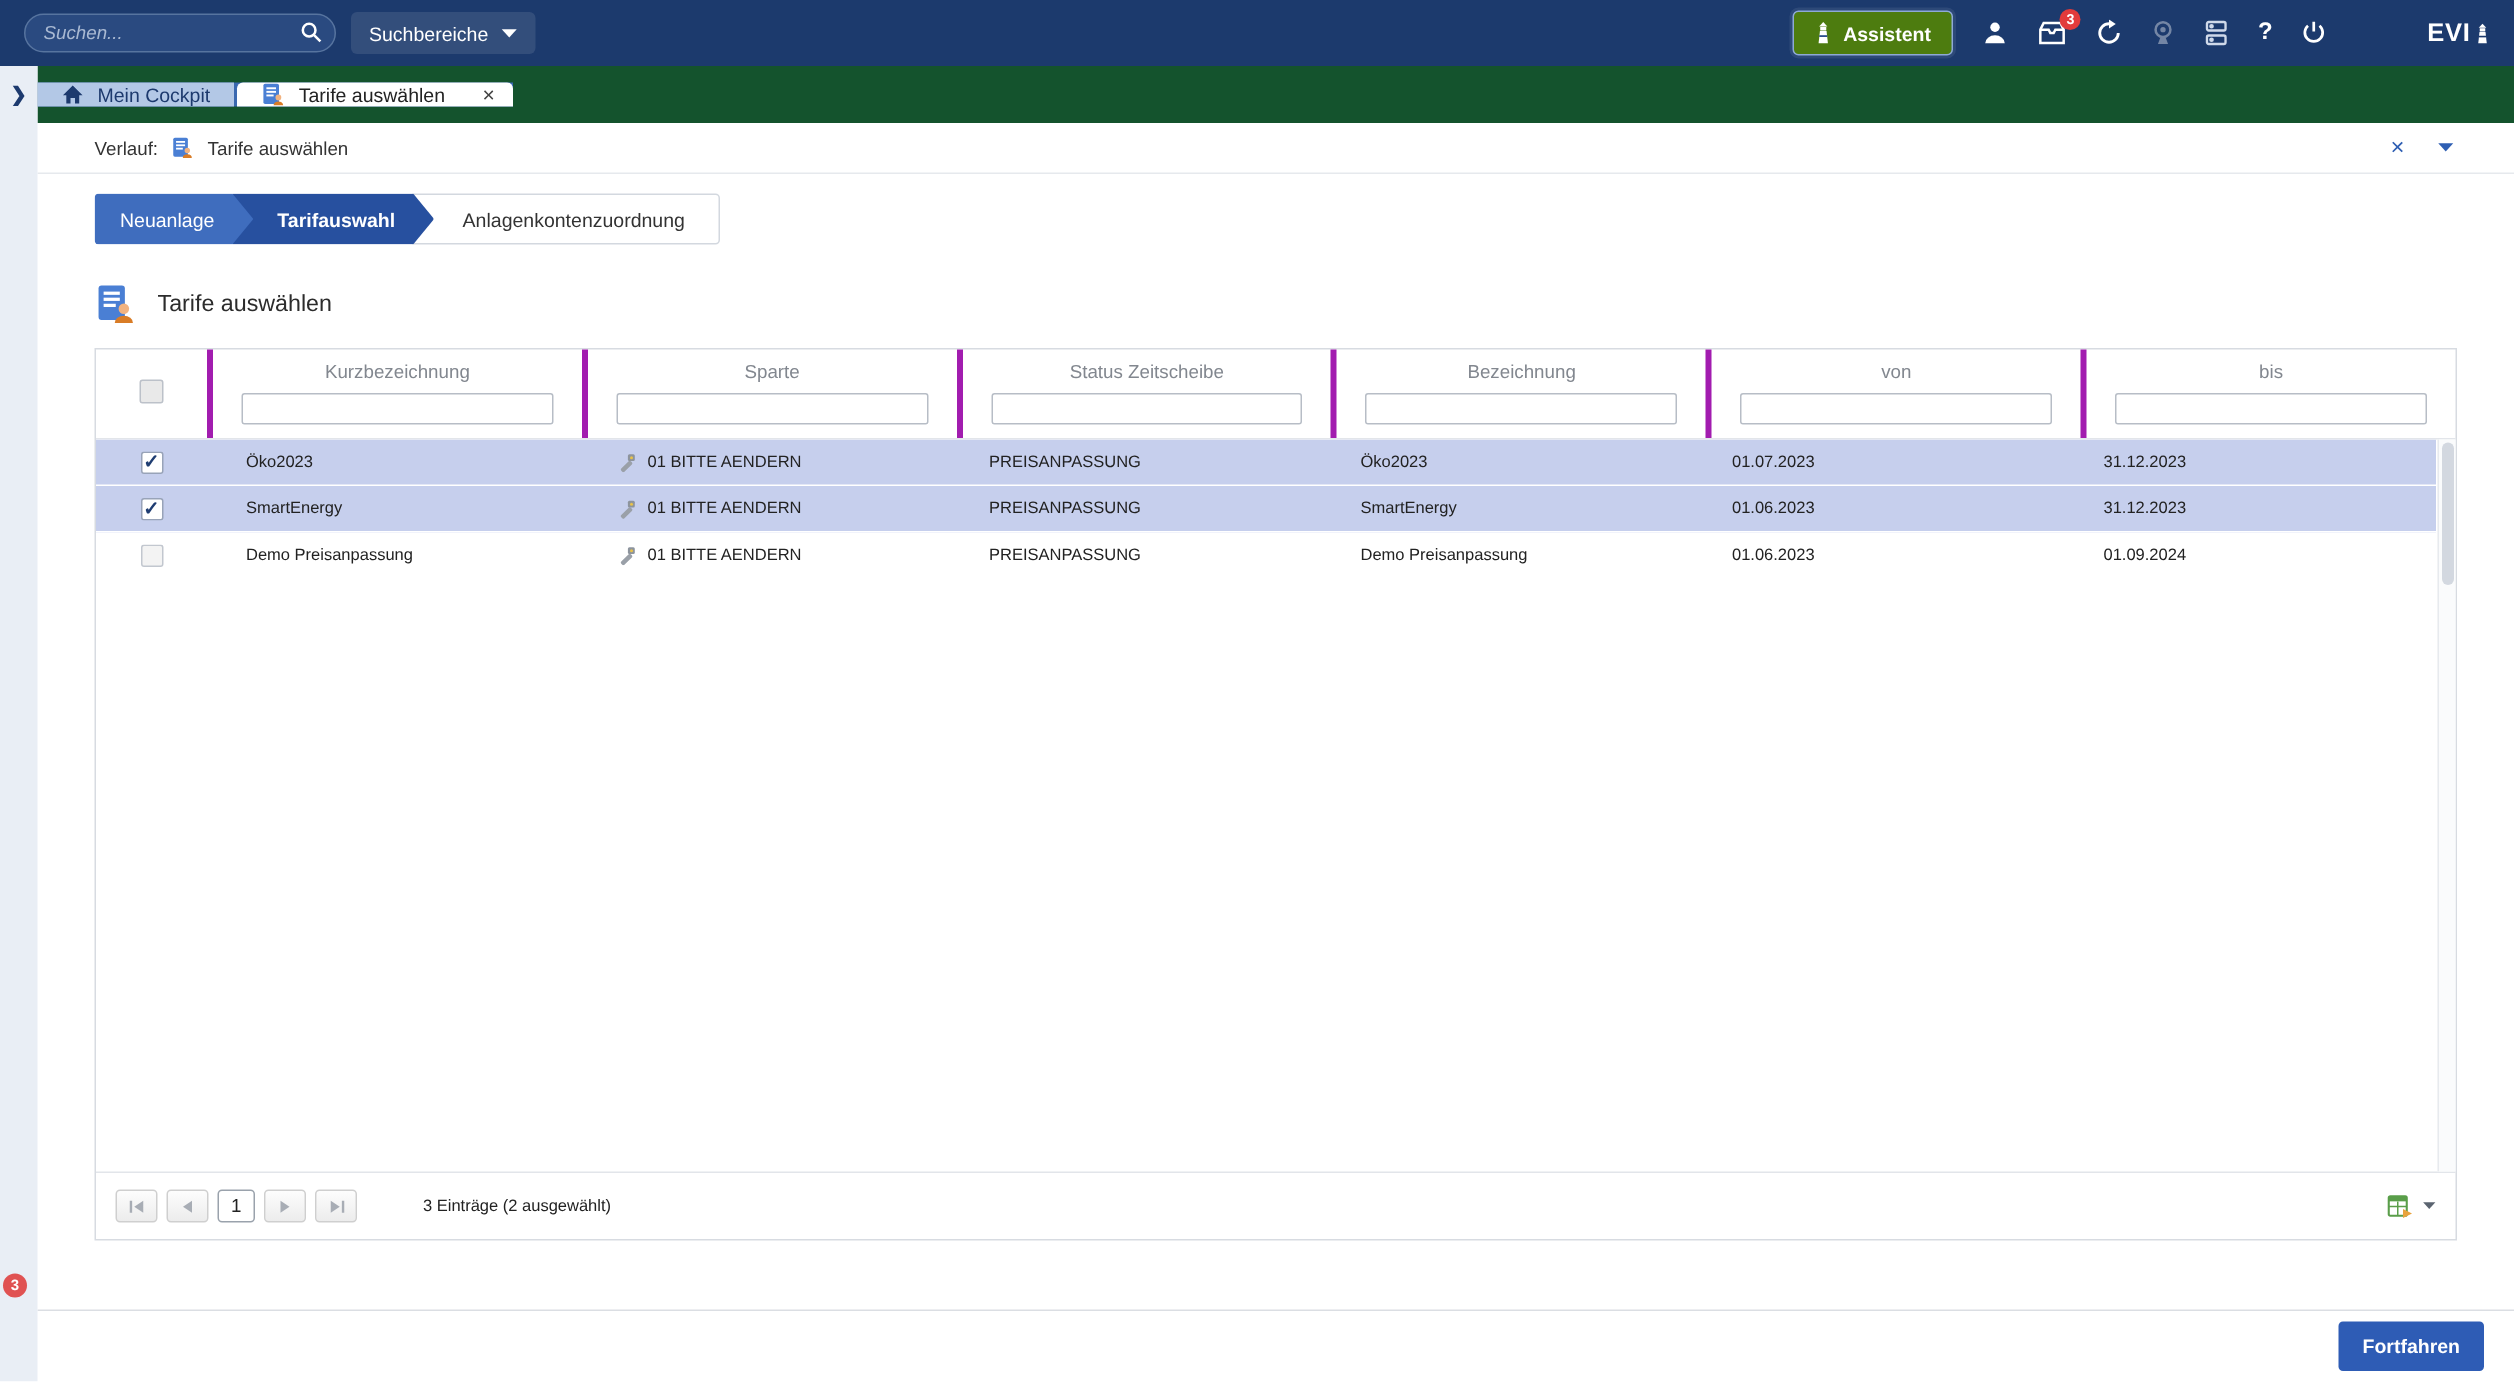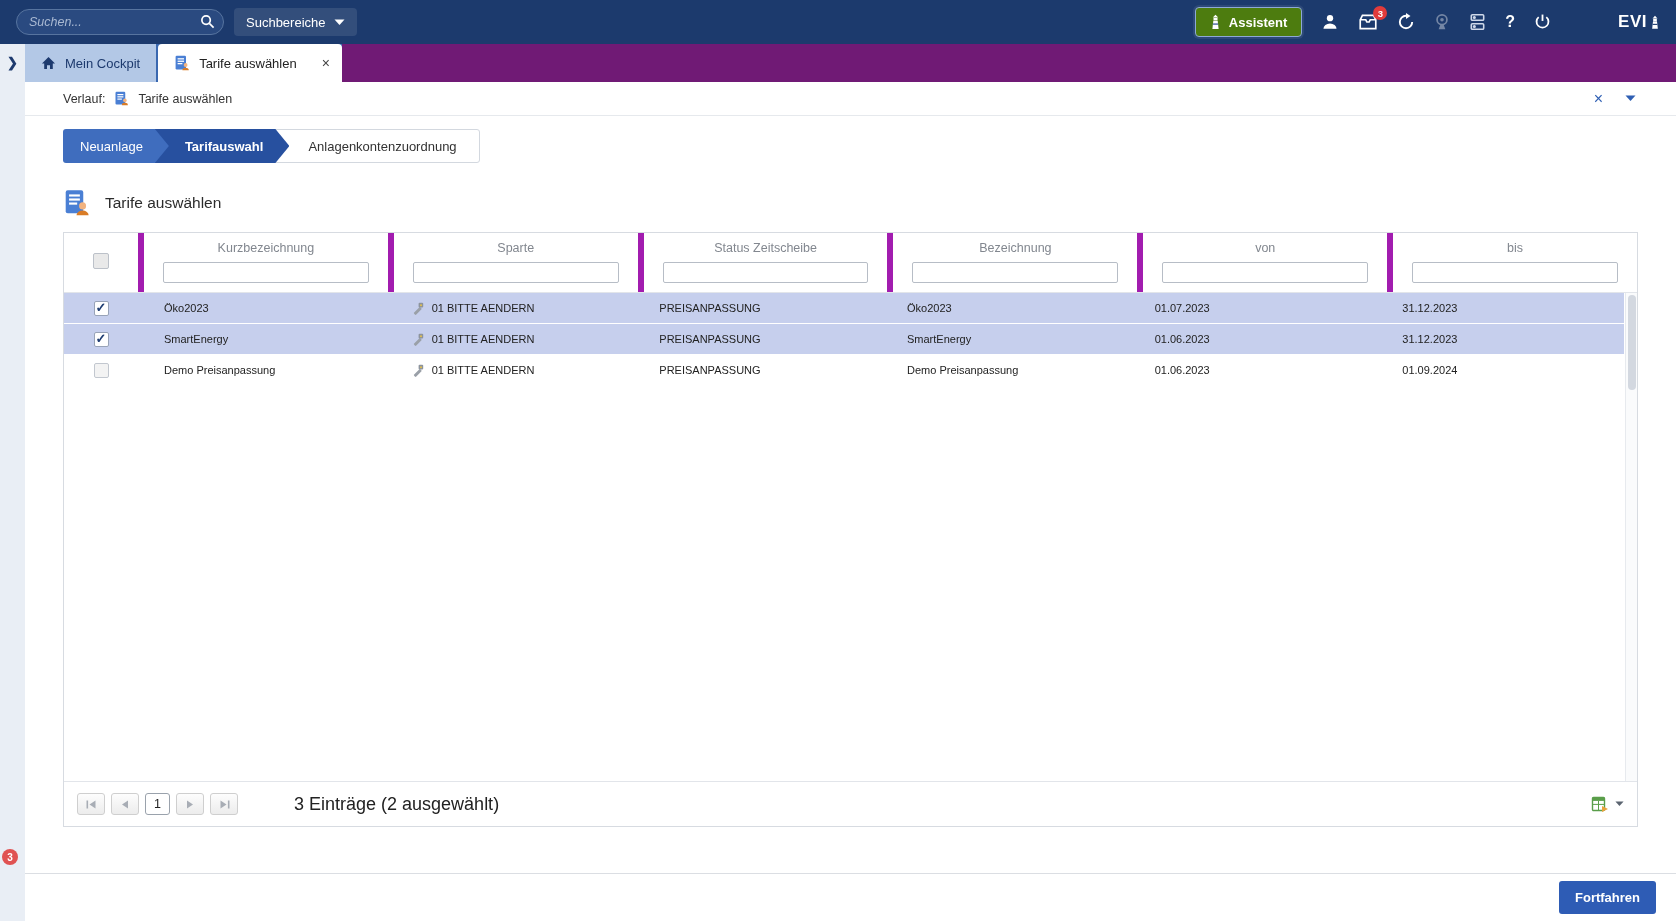--- a/index.html
+++ b/index.html
@@ -37,21 +37,21 @@
   
   .main { flex:1; display:flex; min-height:0; }
   .rail { width:25px; background:#e9eef5; position:relative; flex:0 0 auto; }
   .rail-chevron { color:#1d3a6e; font-size:13px; font-weight:bold; padding:11px 0 0 7px; cursor:pointer; }
   .rail-badge { position:absolute; left:2px; bottom:56px; width:16px; height:16px;
     border-radius:50%; background:#e05252; color:#fff; font-size:10px; font-weight:bold;
     display:flex; align-items:center; justify-content:center; }
   .content { flex:1; display:flex; flex-direction:column; min-width:0; background:#fff; }
 
   
-  .tabstrip { height:38px; display:flex; background:#701a75; flex:0 0 auto; }
+  .tabstrip { height:38px; display:flex; background:#14532d; flex:0 0 auto;align-items:center; }
   .tabs-wrap { display:flex; background:#3a68b0; gap:2px; }
   .tab { display:flex; align-items:center; gap:9px; padding:0 16px; font-size:13px; cursor:pointer; }
   .tab-cockpit { background:#b3c8e6; color:#1d3a6e; }
   .tab-active { background:#fff; color:#222; border-radius:4px 4px 0 0; padding-right:12px; }
   .tab-close { margin-left:16px; color:#444; font-size:14px; line-height:1; cursor:pointer; }
 
   
   .history { height:34px; display:flex; align-items:center; padding-left:38px;
     border-bottom:1px solid #e6e9ed; font-size:12.5px; color:#333; gap:9px; flex:0 0 auto; }
   .history-right { margin-left:auto; margin-right:40px; display:flex; align-items:center;
@@ -72,21 +72,21 @@
 
   
   .page-title-row { display:flex; align-items:center; gap:15px; padding:14px 0 4px 38px; flex:0 0 auto; }
   .page-title { font-size:15.5px; font-weight:500; color:#2c2c2c; }
 
   
   .grid { margin:12px 38px 46px; border:1px solid #d7dbe1; flex:1; display:flex;
     flex-direction:column; min-height:0; position:relative; }
   .ghead { display:grid; grid-template-columns:74px repeat(6,1fr);
     border-bottom:1px solid #e2e5ea; flex:0 0 auto; }
-  .hcell { border-left:6px solid #a21caf; padding:6px 0 9px; }
+  .hcell { border-left:4px solid #a21caf; padding:6px 0 9px; }
   .hcell:first-child { border-left:0; display:flex; align-items:center; justify-content:center; }
   .hlabel { text-align:center; color:#82878f; font-size:12.5px; height:18px; line-height:18px;
     white-space:nowrap; overflow:hidden; }
   .hfilter { display:block; width:calc(100% - 38px); margin:5px auto 0; height:21px;
     border:1px solid #b7bdc6; border-radius:2px; background:#fff; outline:none;
     font-size:12.5px; padding:0 6px; font-family:"Liberation Sans", sans-serif; }
   .hcb { width:16px; height:16px; border:1px solid #bcc1c9; background:#e9e9e9; border-radius:2px; cursor:pointer; }
 
   .rows { flex:1; overflow:hidden; padding-right:13px; }
   .row { display:grid; grid-template-columns:74px repeat(6,1fr); height:31px;
@@ -107,21 +107,21 @@
     background:#d3d8e0; border-radius:4px; cursor:grab; }
 
   
   .pager { border-top:1px solid #e2e5ea; height:45px; display:flex; align-items:center;
     padding:0 13px; gap:6px; flex:0 0 auto; margin-top:auto; }
   .pbtn { width:28px; height:22px; border:1px solid #cfcfcf; border-radius:3px;
     background:linear-gradient(#fdfdfd,#ececec); display:flex; align-items:center;
     justify-content:center; cursor:default; }
   .pcur { width:25px; height:22px; border:1px solid #9aa2ac; border-radius:3px; background:#fff;
     display:flex; align-items:center; justify-content:center; font-size:12.5px; color:#222; cursor:pointer; }
-  .psummary { margin-left:50px; font-size:18px; color:#222; }
+  .psummary { margin-left:38px; font-size:11px; color:#222; }
   .pexport { margin-left:auto; display:flex; align-items:center; gap:6px; cursor:pointer; }
 
   
   .bottombar { border-top:1px solid #dbdee3; height:48px; display:flex; align-items:center;
     justify-content:flex-end; padding-right:20px; flex:0 0 auto; background:#fff; }
   .continue-btn { background:#2e5cb5; color:#fff; font-weight:bold; font-size:13px;
     border:0; border-radius:3px; padding:9px 16px; cursor:pointer;
     font-family:"Liberation Sans", sans-serif; }
 </style>
 </head>

